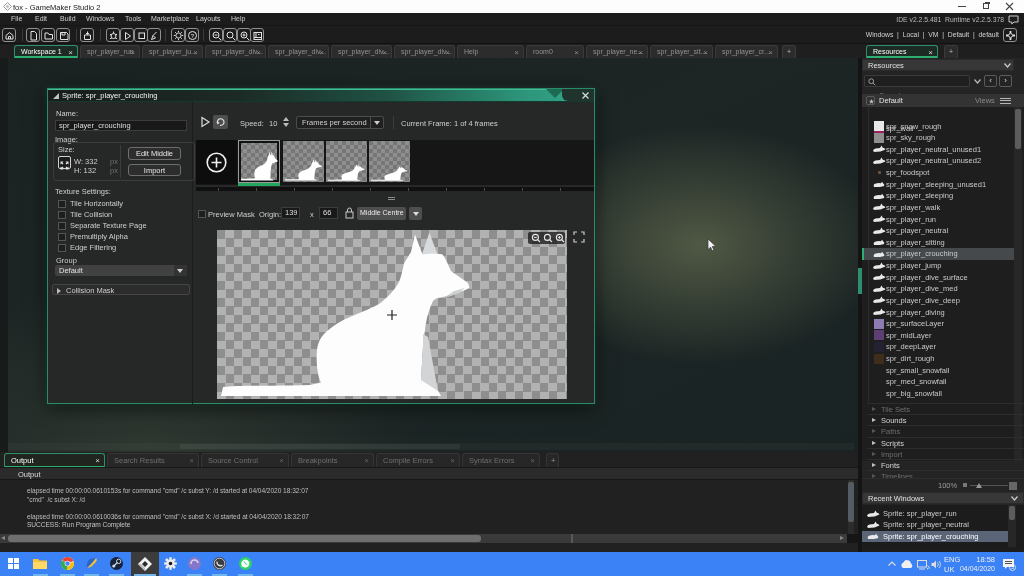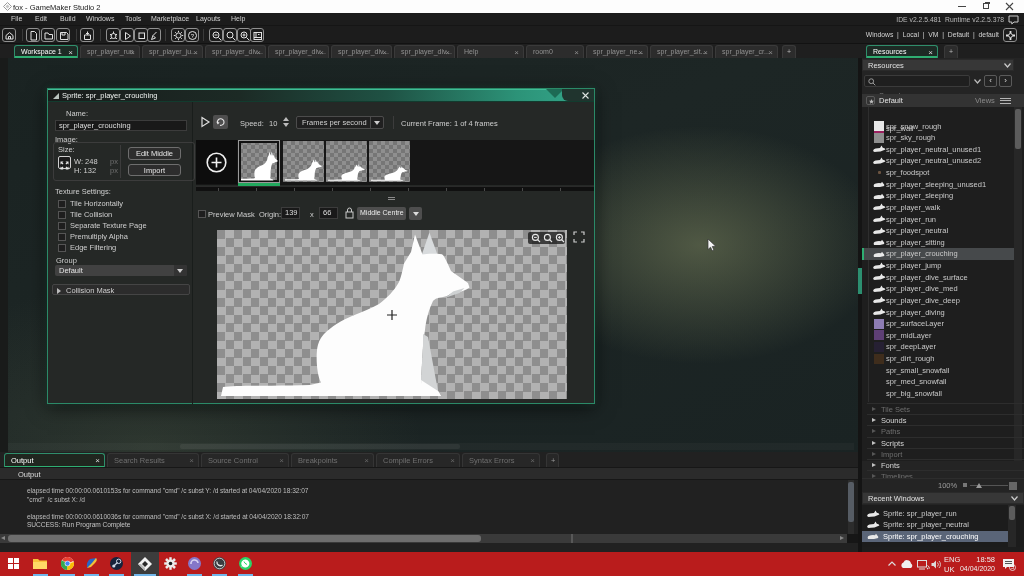--- a/index.html
+++ b/index.html
@@ -188,31 +188,31 @@
       </svg>
  <div class="abs t7" style="left:14px;top:1.5px;color:#eef2f0">Sprite: spr_player_crouching</div>
  <div class="abs" style="left:498px;top:0;width:0;height:0;border-left:9px solid transparent;border-right:9px solid transparent;border-top:9px solid #1d6a54"></div>
  <div class="abs" style="left:514px;top:0;width:32px;height:12px;background:#20342e;border-radius:0 0 0 6px"></div>
  <svg class="abs" style="left:534px;top:3px" width="7" height="7" viewBox="0 0 7 7">
         <path d="M0.5 0.5 6.5 6.5M6.5 0.5 0.5 6.5" stroke="#dfe5e2" stroke-width="1.1"></path>
       </svg>
 </div>
 
 <div class="abs" style="left:0;top:13px;width:145px;height:302px;border-right:1px solid #191d1b">
- <div class="abs t7" style="left:18px;top:7px">Name:</div>
+ <div class="abs t7" style="left:8px;top:7px">Name:</div>
  <div class="inp" style="left:7px;top:18px;width:132px;height:11px">spr_player_crouching</div>
  <div class="abs t7" style="left:7px;top:33px">Image:</div>
  <div class="abs" style="left:5px;top:40px;width:142px;height:39px;border:1px solid #3c3c3c;border-radius:3px"></div>
  <div class="abs t7" style="left:10px;top:43px">Size:</div>
  <div class="abs" style="left:10px;top:54px;width:13px;height:13px;border:1px solid #d0d0d0;border-radius:2px;background:#1c1c1c">
   <svg width="11" height="11" viewBox="0 0 11 11">
           <path d="M1.5 1.5h3L3.4 2.6 4.5 3.7 3.7 4.5 2.6 3.4 1.5 4.5ZM9.5 1.5h-3l1.1 1.1-1.1 1.1 0.8 0.8 1.1-1.1 1.1 1.1ZM1.5 9.5h3L3.4 8.4 4.5 7.3 3.7 6.5 2.6 7.6 1.5 6.5ZM9.5 9.5h-3l1.1-1.1-1.1-1.1 0.8-0.8 1.1 1.1 1.1-1.1Z" fill="#e8e8e8"></path>
         </svg>
  </div>
- <div class="abs t7" style="left:26px;top:54.5px">W: 248</div>
+ <div class="abs t7" style="left:26px;top:54.5px">W: 332</div>
  <div class="abs t7" style="left:26px;top:63.5px">H: 132</div>
  <div class="abs t7" style="left:62px;top:55px;color:#6f6f6f">px</div>
  <div class="abs t7" style="left:62px;top:64px;color:#6f6f6f">px</div>
  <div class="abs" style="left:72px;top:43px;width:1px;height:33px;background:#3c3c3c"></div>
  <div class="btn" style="left:80px;top:45px;width:53px;height:13px;line-height:12px">Edit Middle</div>
  <div class="btn" style="left:80px;top:62px;width:53px;height:12px;line-height:11px">Import</div>
  <div class="abs t7" style="left:7px;top:85px">Texture Settings:</div>
 <div class="chk" style="left:10px;top:98px"></div>
       <div class="abs t7" style="left:22px;top:97px">Tile Horizontally</div>
       <div class="chk" style="left:10px;top:109px"></div>
@@ -630,21 +630,21 @@
  <div class="abs" style="left:0;top:2px;width:6px;height:40px;background:#565c64;border-radius:2px"></div>
 </div>
 <div class="abs" style="left:0;top:82px;width:858px;height:9px;background:#3a3a3a">
  <div class="abs" style="left:1px;top:2px;width:0;height:0;border-top:2.5px solid transparent;border-bottom:2.5px solid transparent;border-right:4px solid #888"></div>
  <div class="abs" style="left:8px;top:1px;width:473px;height:7px;background:#6e6e6e;border-radius:3px"></div>
  <div class="abs" style="left:571px;top:0;width:2px;height:9px;background:#585858"></div>
  <div class="abs" style="left:840px;top:2px;width:0;height:0;border-top:2.5px solid transparent;border-bottom:2.5px solid transparent;border-left:4px solid #888"></div>
  <div class="abs" style="left:847px;top:0;width:11px;height:9px;background:#161616"></div>
 </div>
 </div>
-<div class="abs" style="left:0;top:552px;width:1024px;height:24px;background:#b91c1c">
+<div class="abs" style="left:0;top:552px;width:1024px;height:24px;background:#3b82f6">
     <div class="abs" style="left:131px;top:0;width:28px;height:24px;background:#3c3c3c"></div>
     <svg class="abs" style="left:8px;top:6px" width="11" height="11" viewBox="0 0 11 11">
       <rect x="0" y="0" width="5" height="5" fill="#fff"></rect>
       <rect x="6" y="0" width="5" height="5" fill="#fff"></rect>
       <rect x="0" y="6" width="5" height="5" fill="#fff"></rect>
       <rect x="6" y="6" width="5" height="5" fill="#fff"></rect>
     </svg>
     <svg class="abs" style="left:33px;top:6px" width="14" height="12" viewBox="0 0 14 12">
       <path d="M0 1h5l1.5 1.5H14V11H0Z" fill="#f9c33c"></path>
       <path d="M0 4h14v7H0Z" fill="#ffd966"></path>

